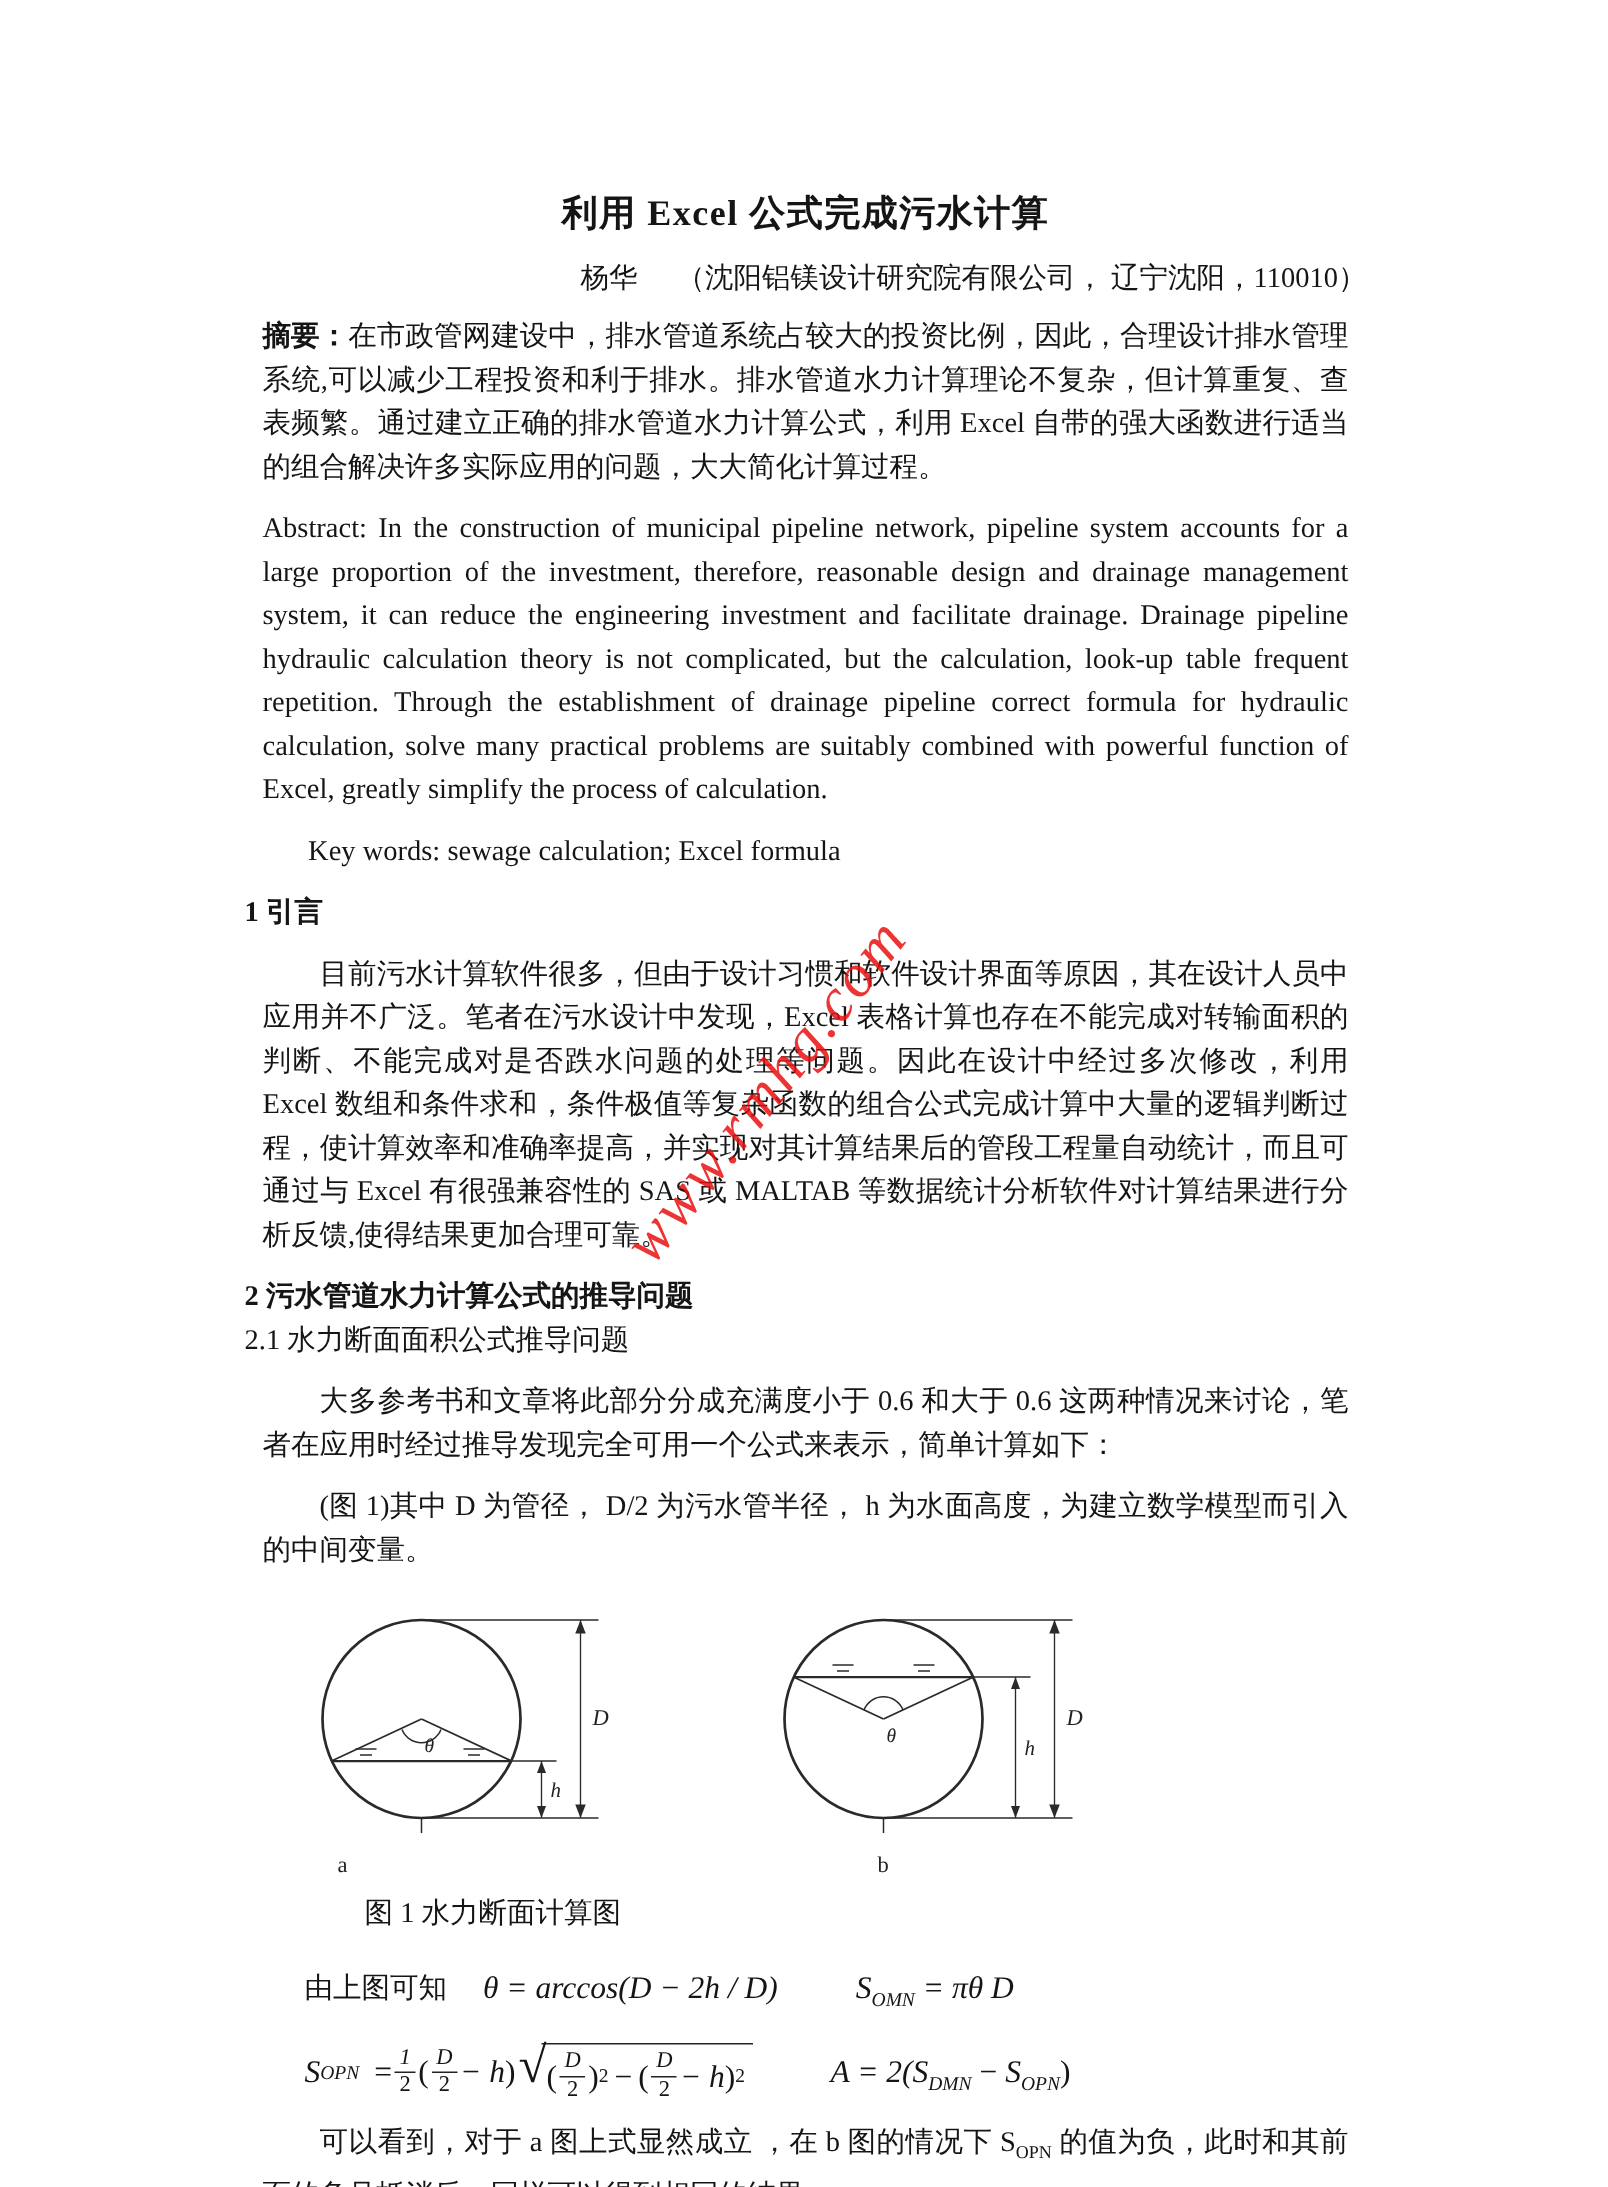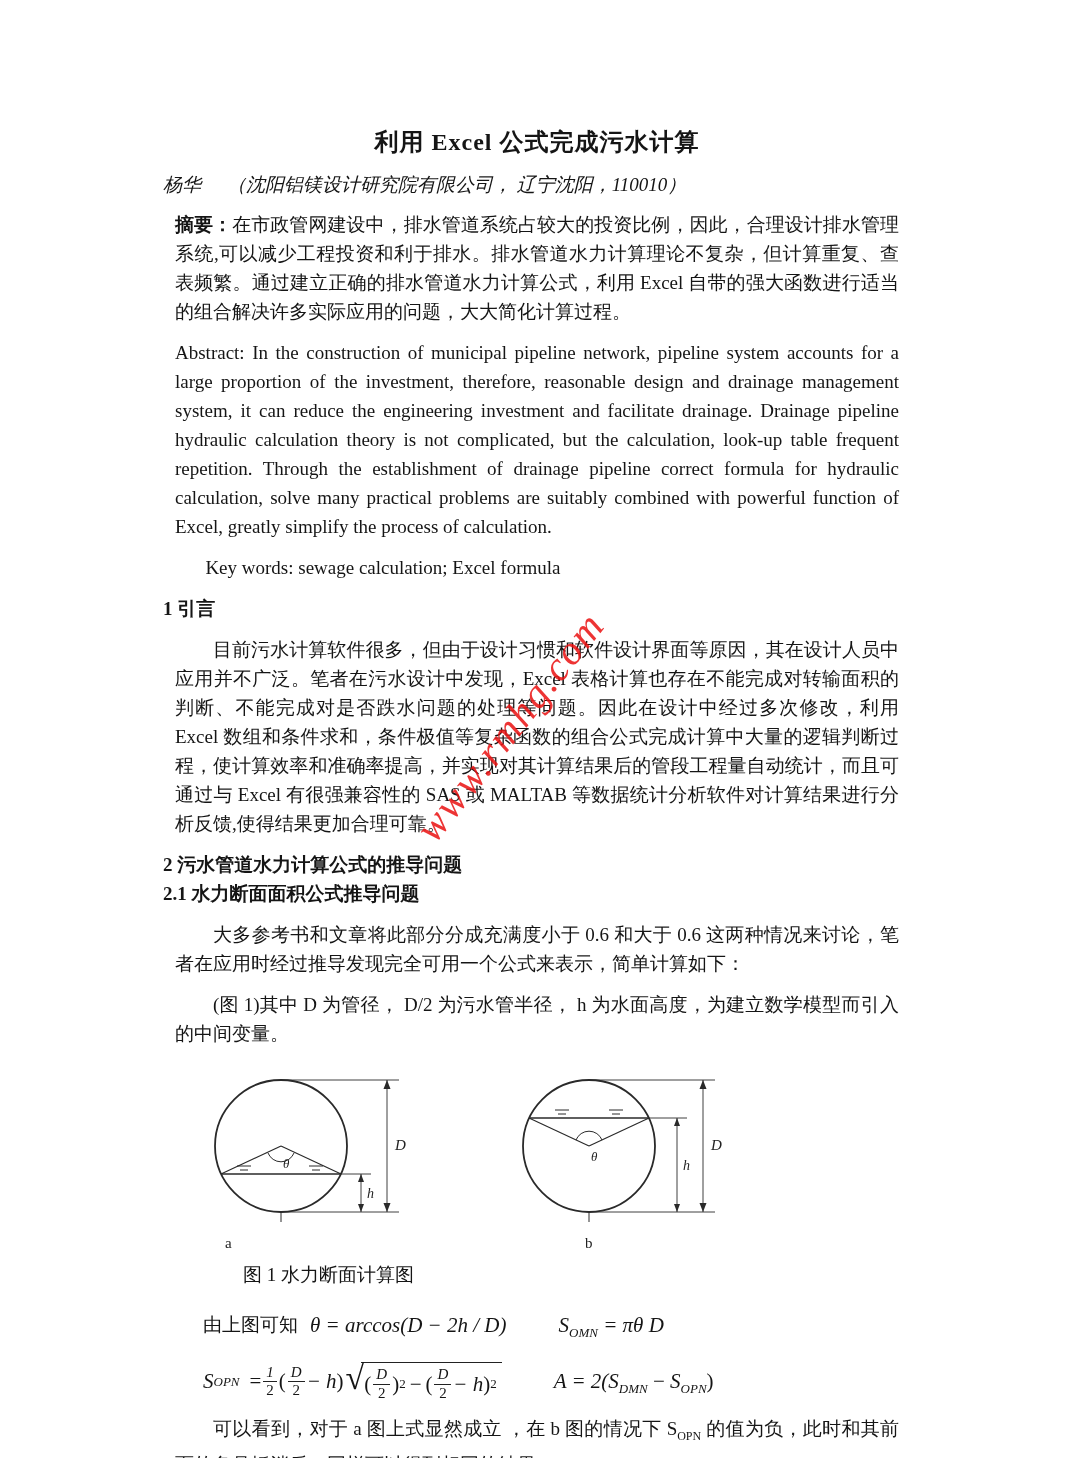--- a/index.html
+++ b/index.html
@@ -20,45 +20,44 @@
     width: 748px;
   }
   .title {
     margin: 0 0 14px 0;
     text-align: center;
     font-size: 24px;
     font-weight: bold;
     letter-spacing: 1px;
   }
   .author-line {
-    text-align: left;
+    text-align: right;
     font-size: 19px;
     margin: 0 0 10px 0;
     white-space: nowrap;
-    font-style: italic;
   }
   .author-line .gap { display: inline-block; width: 26px; }
   p.body {
     font-size: 19px;
     line-height: 29px;
     text-align: justify;
     margin: 12px;
   }
   p.indent { text-indent: 2em; }
   .bold { font-weight: bold; }
   .heading {
     font-size: 19px;
     line-height: 29px;
     font-weight: bold;
     margin: 0;
   }
   .subheading {
     font-size: 19px;
     line-height: 29px;
-    font-weight: bold;
+    font-weight: normal;
     margin: 0;
   }
   .kw-en { text-indent: 1.6em; }
   
   .figure-row {
     display: flex;
     gap: 36px;
     margin: 16px 0 0 18px;
     align-items: flex-start;
   }
@@ -69,21 +68,21 @@
   svg text { font-family: "Liberation Serif", "DejaVu Serif", serif; fill: #222; }
   
   .math-row {
     display: flex;
     align-items: center;
     font-family: "Liberation Serif", "DejaVu Serif", serif;
     font-size: 21px;
     margin: 24px 0 0 40px;
     white-space: nowrap;
   }
-  .math-row .intro { font-style: normal; font-size: 19px; margin-right: 12px; }
+  .math-row .intro { font-style: normal; font-size: 19px; margin-right: 24px; }
   .mi { font-style: italic; }
   .math-row sub { font-size: 13px; font-style: italic; line-height: 0; }
   .math-row sup { font-size: 13px; line-height: 0; }
   .mspace-lg { display: inline-block; width: 52px; }
   .mspace-md { display: inline-block; width: 10px; }
   .frac {
     display: inline-flex;
     flex-direction: column;
     text-align: center;
     font-size: 15px;

